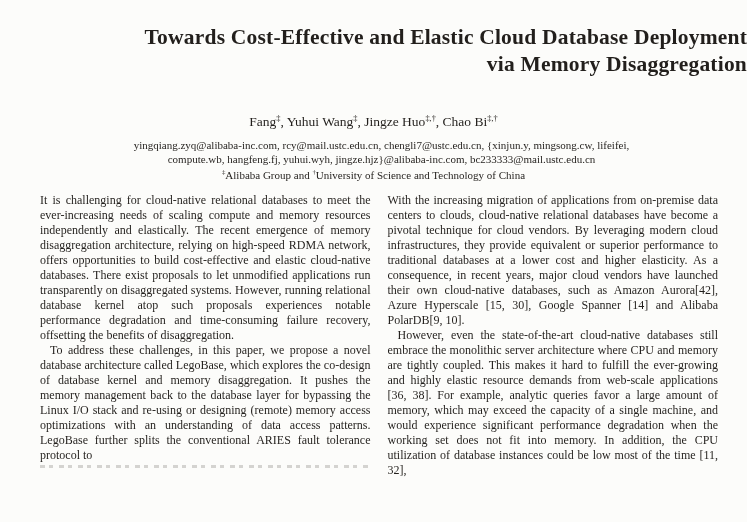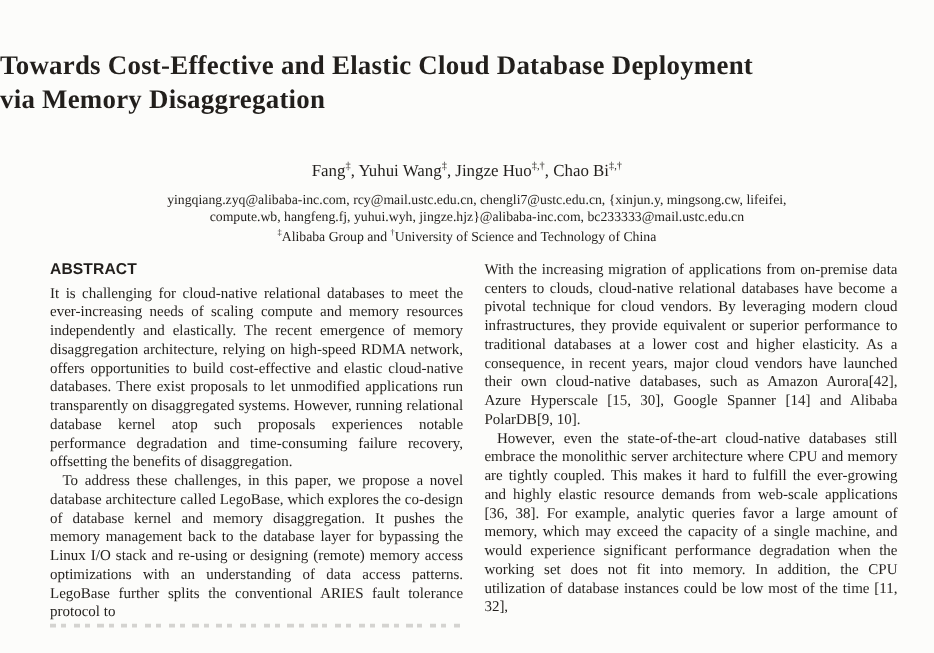--- a/index.html
+++ b/index.html
@@ -7,22 +7,22 @@
   body {
     width: 747px; height: 522px;
     background: #fcfcfa;
     color: #221f1c;
     font-family: "Liberation Serif", serif;
     overflow: hidden;
   }
   .page { position: relative; width: 747px; height: 522px; overflow: hidden; }
 
   .paper-title {
-    margin-top: 39px;
-    text-align: left;
+    margin-top: 24px;
+    text-align: right;
     font-weight: bold;
     font-size: 21.5px;
     line-height: 27px;
     letter-spacing: 0.2px;
   }
   .authors {
     margin-top: 34px;
     text-align: center;
     font-size: 13.5px;
     line-height: 19px;
@@ -95,21 +95,20 @@
   <div class="emails">
     <div>yingqiang.zyq@alibaba-inc.com, rcy@mail.ustc.edu.cn, chengli7@ustc.edu.cn, {xinjun.y, mingsong.cw, lifeifei,</div>
     <div>compute.wb, hangfeng.fj, yuhui.wyh, jingze.hjz}@alibaba-inc.com, bc233333@mail.ustc.edu.cn</div>
   </div>
 
   <div class="affiliation"><sup>‡</sup>Alibaba Group and <sup>†</sup>University of Science and Technology of China</div>
 
   <div class="columns">
 
     <div class="col">
-      <h2 class="section-heading">ABSTRACT</h2>
       <p class="body-par">It is challenging for cloud-native relational databases to meet the ever-increasing needs of scaling compute and memory resources independently and elastically. The recent emergence of memory disaggregation architecture, relying on high-speed RDMA network, offers opportunities to build cost-effective and elastic cloud-native databases. There exist proposals to let unmodified applications run transparently on disaggregated systems. However, running relational database kernel atop such proposals experiences notable performance degradation and time-consuming failure recovery, offsetting the benefits of disaggregation.</p>
       <p class="body-par indent">To address these challenges, in this paper, we propose a novel database architecture called LegoBase, which explores the co-design of database kernel and memory disaggregation. It pushes the memory management back to the database layer for bypassing the Linux I/O stack and re-using or designing (remote) memory access optimizations with an understanding of data access patterns. LegoBase further splits the conventional ARIES fault tolerance protocol to</p>
       <div class="cutoff-sliver"></div>
     </div>
 
     <div class="col">
       <p class="body-par">With the increasing migration of applications from on-premise data centers to clouds, cloud-native relational databases have become a pivotal technique for cloud vendors. By leveraging modern cloud infrastructures, they provide equivalent or superior performance to traditional databases at a lower cost and higher elasticity. As a consequence, in recent years, major cloud vendors have launched their own cloud-native databases, such as Amazon Aurora[42], Azure Hyperscale [15, 30], Google Spanner [14] and Alibaba PolarDB[9, 10].</p>
       <p class="body-par indent">However, even the state-of-the-art cloud-native databases still embrace the monolithic server architecture where CPU and memory are tightly coupled. This makes it hard to fulfill the ever-growing and highly elastic resource demands from web-scale applications [36, 38]. For example, analytic queries favor a large amount of memory, which may exceed the capacity of a single machine, and would experience significant performance degradation when the working set does not fit into memory. In addition, the CPU utilization of database instances could be low most of the time [11, 32],</p>
 
     </div>

